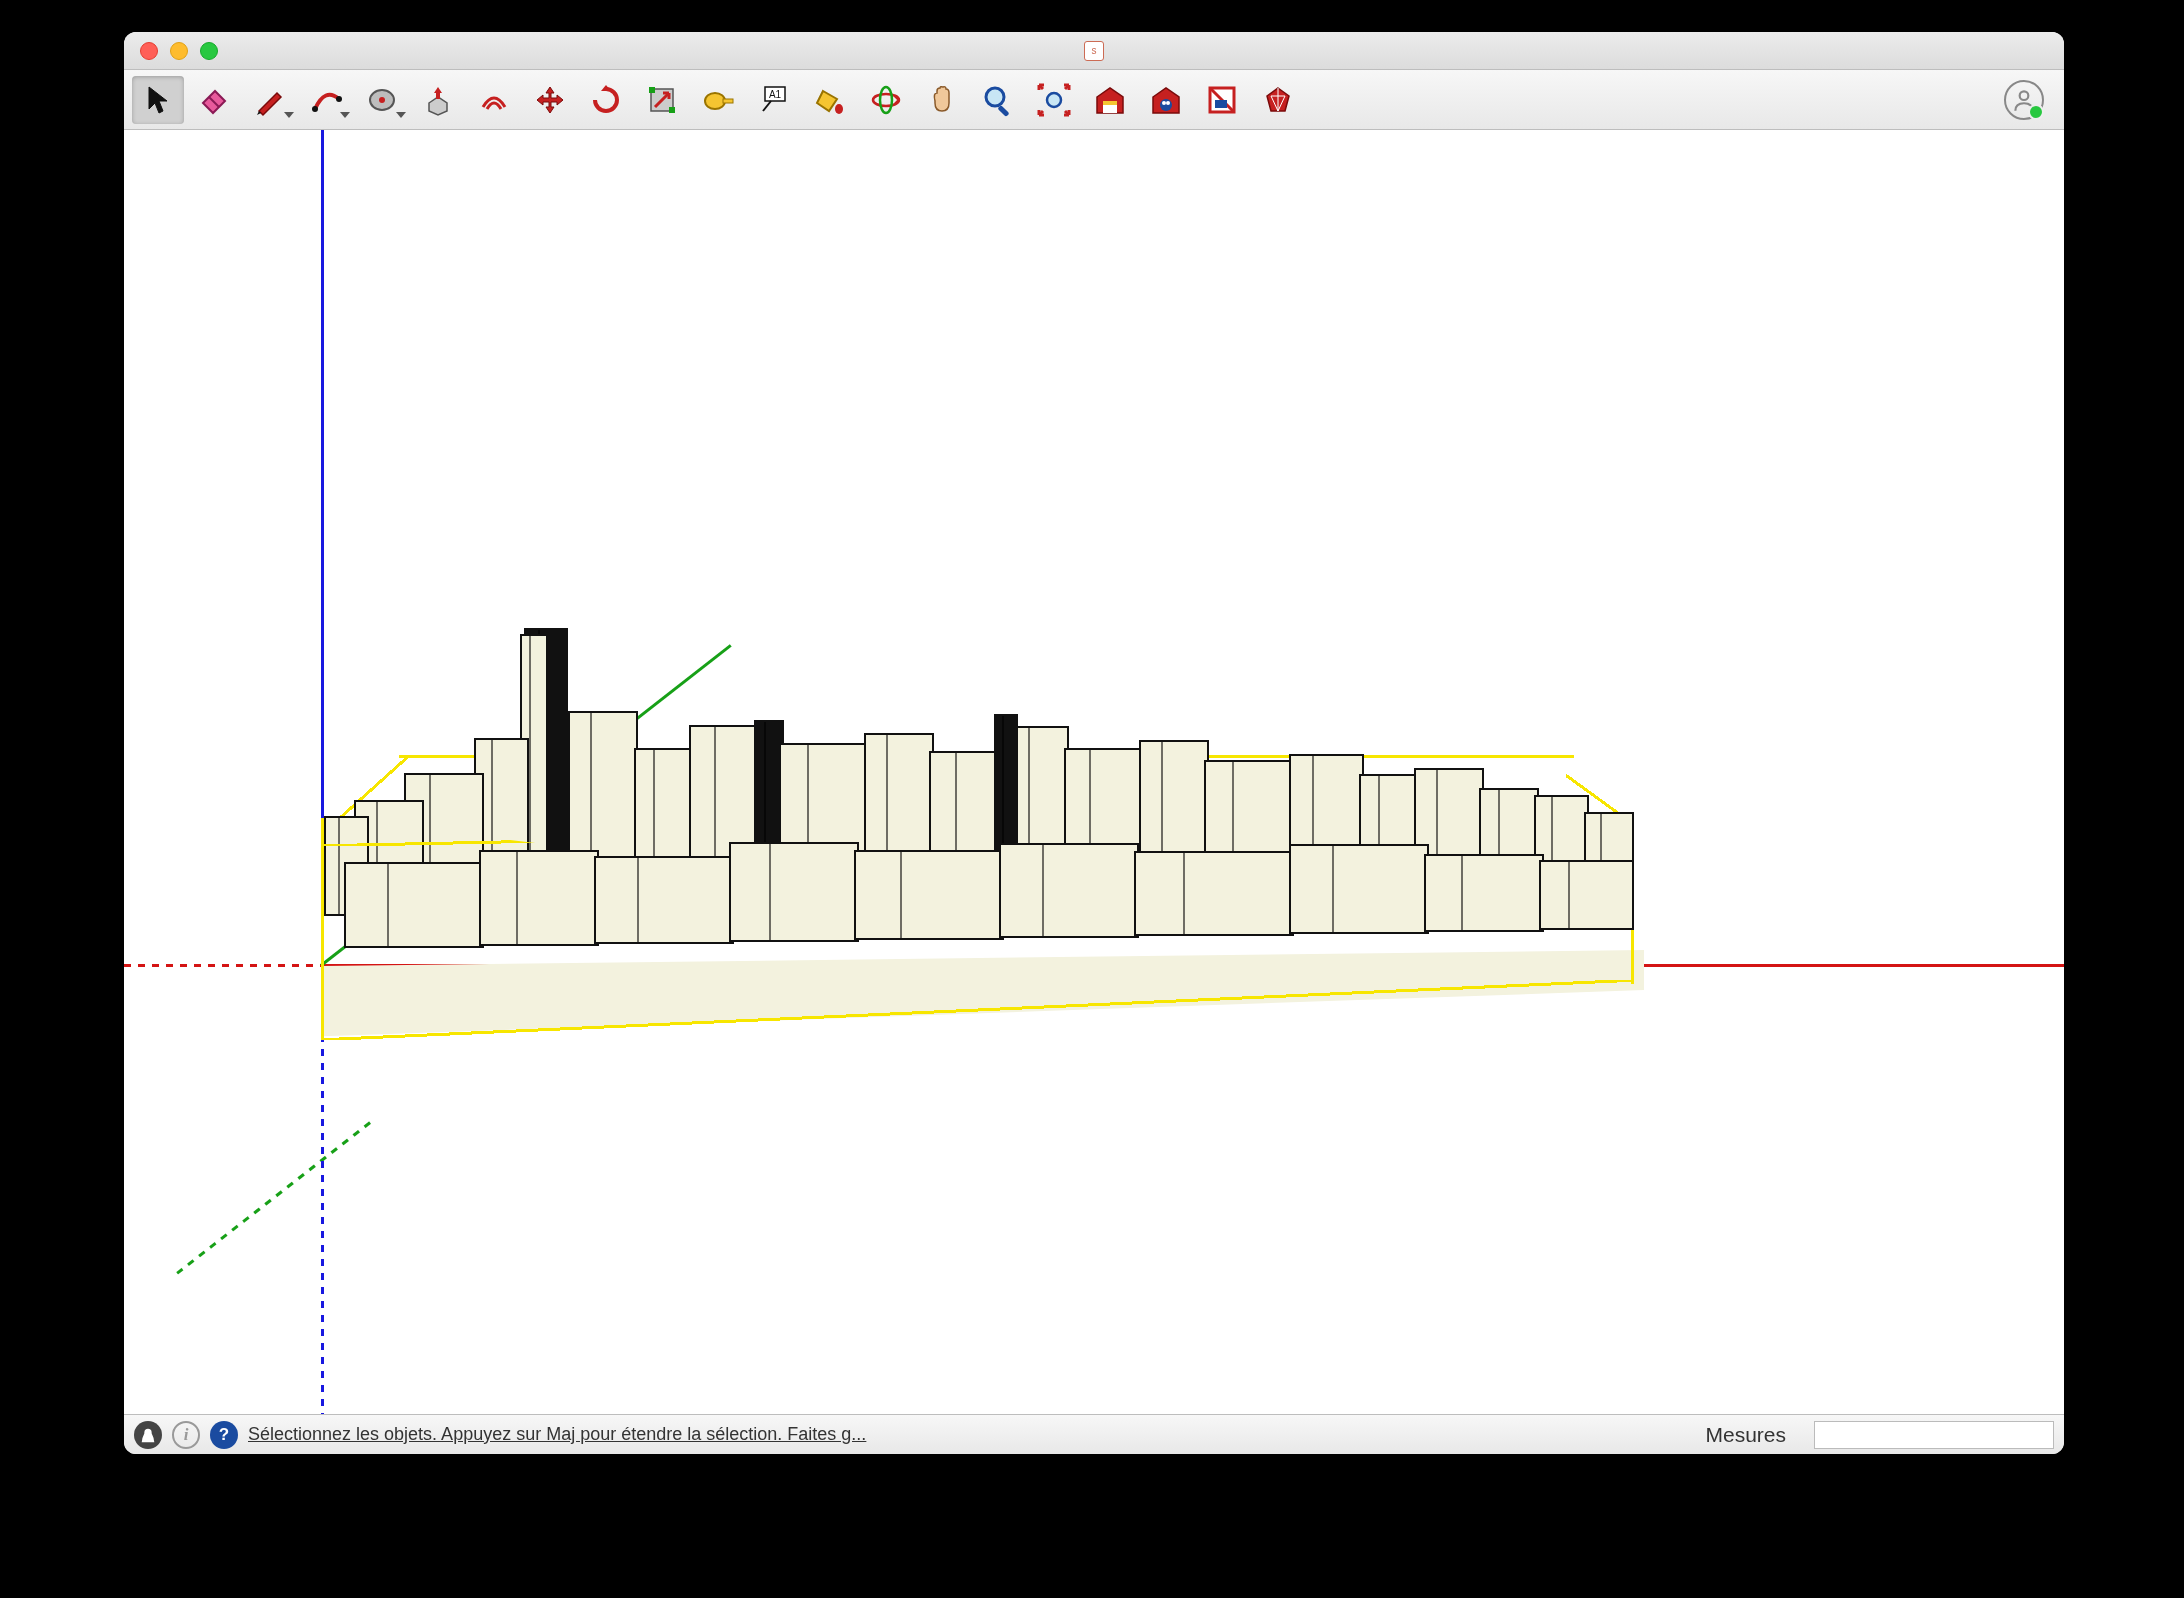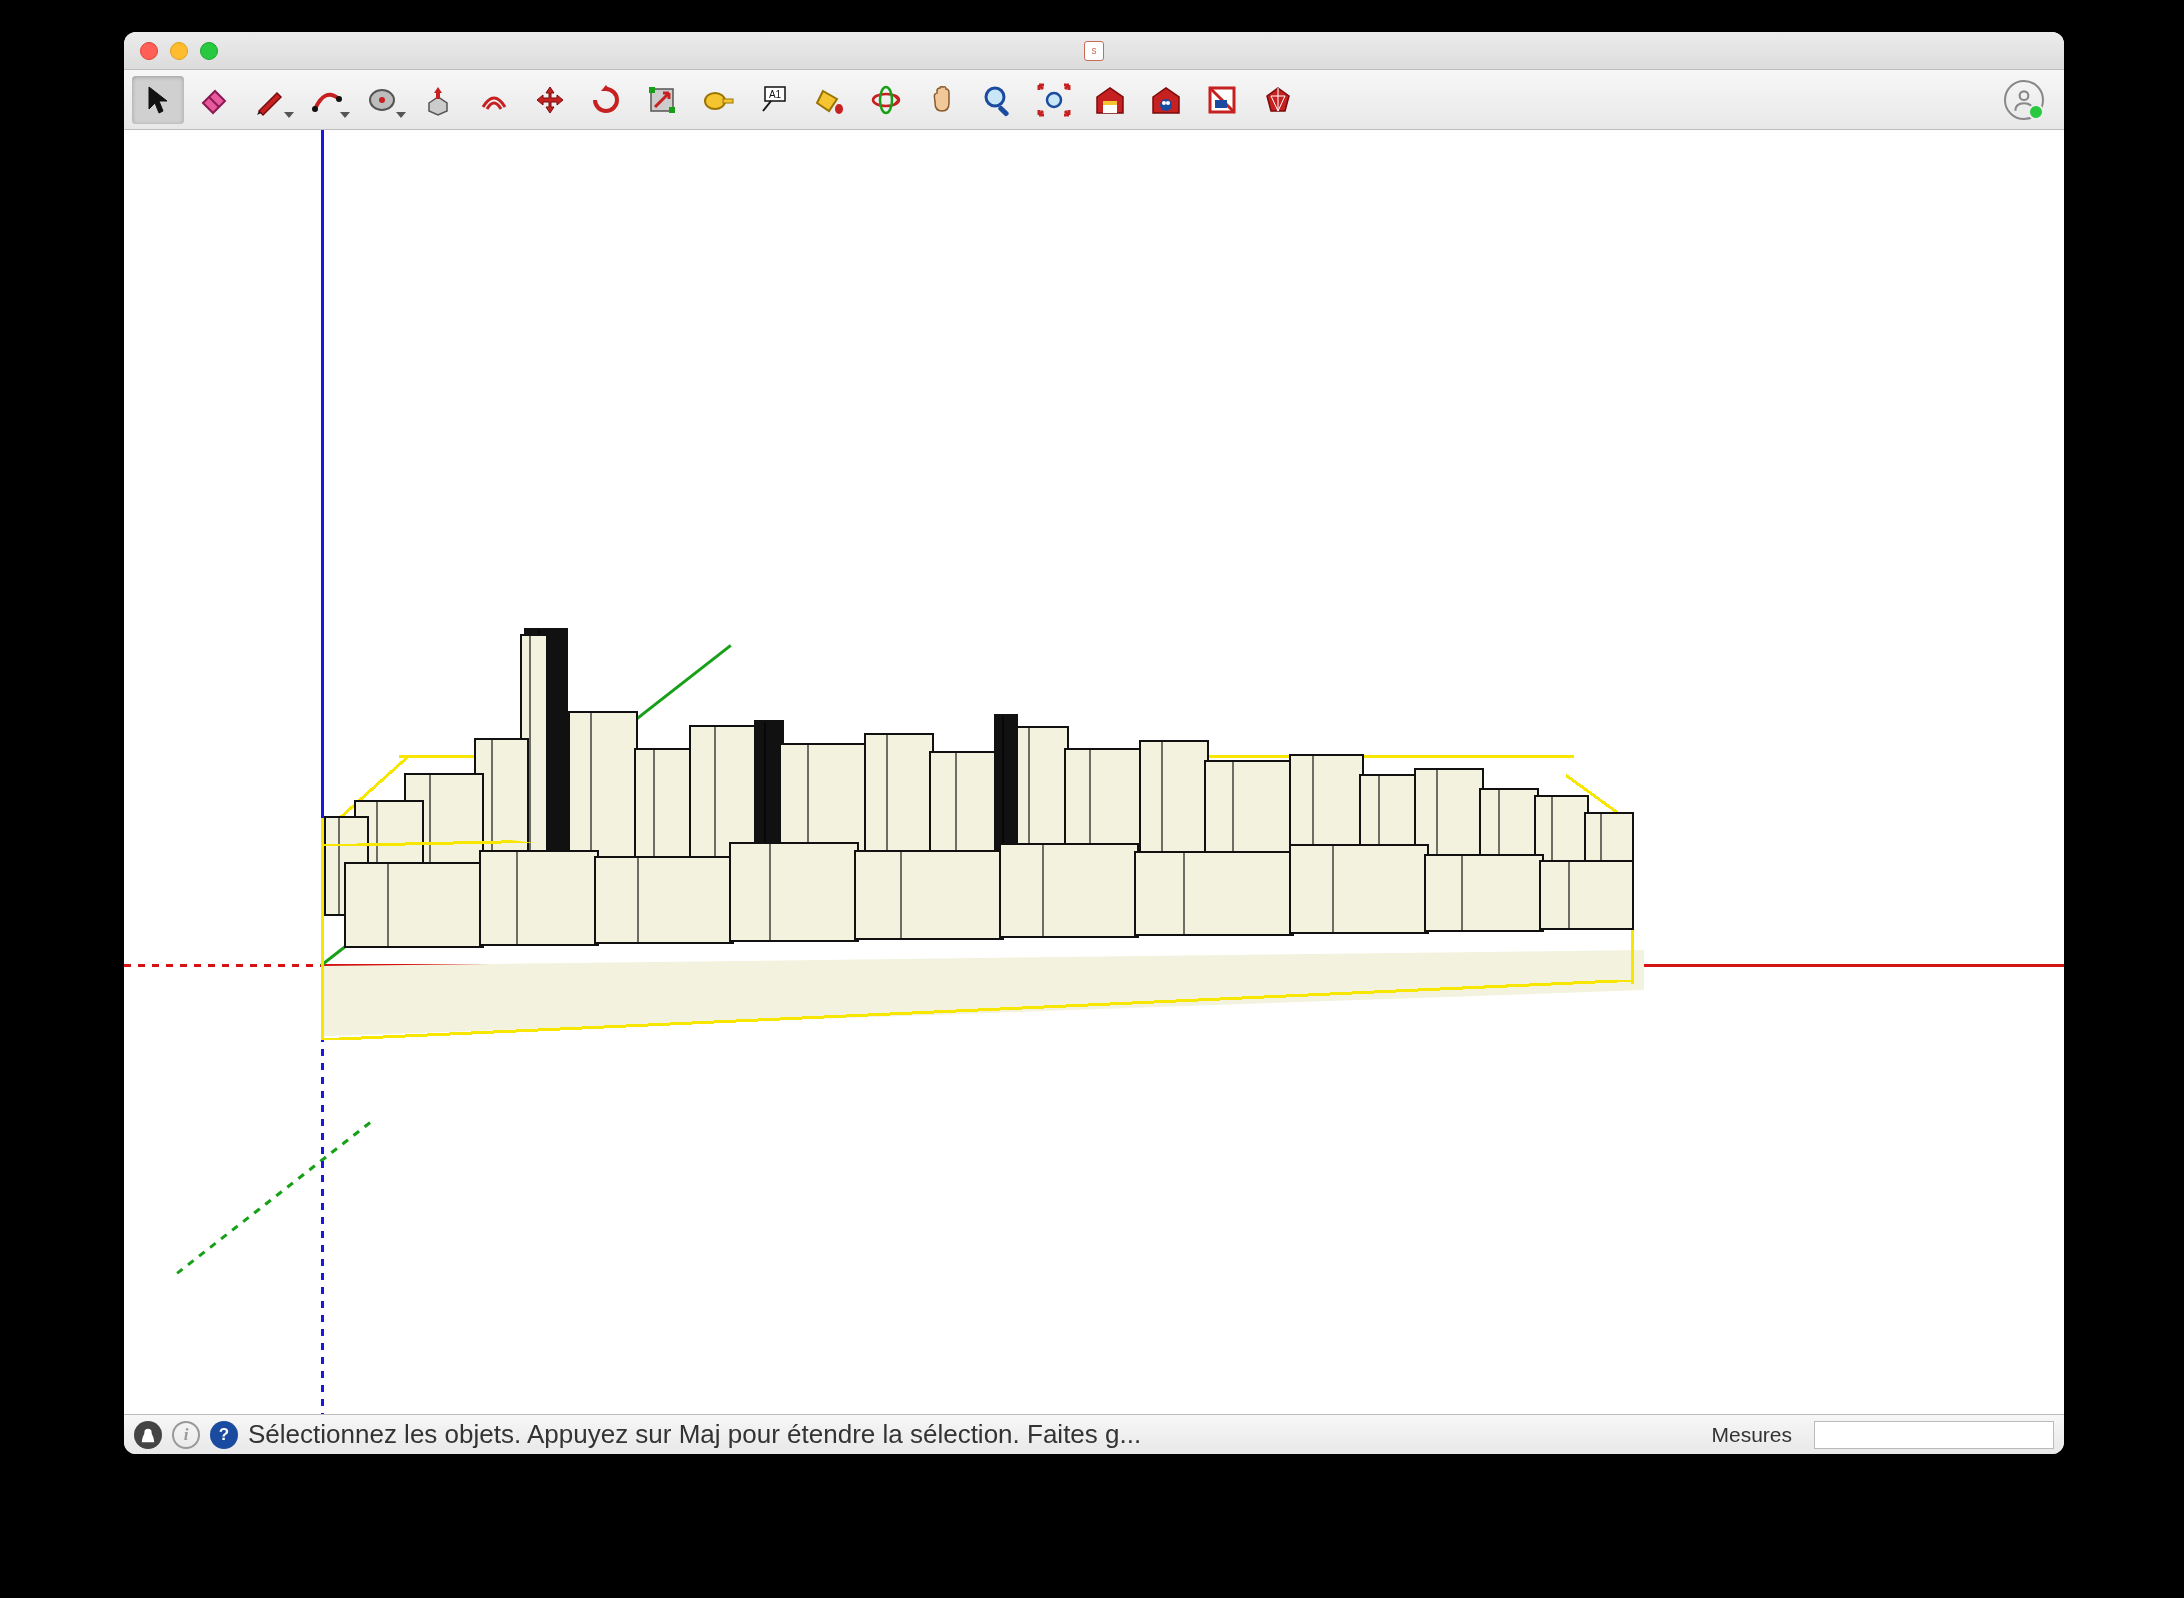--- a/index.html
+++ b/index.html
@@ -134,22 +134,22 @@
     width: 28px; height: 28px;
     border-radius: 50%;
     display: flex;
     align-items: center;
     justify-content: center;
     font-size: 17px;
   }
   .status-icon.geo { background: #444; color: #fff; font-weight: bold; }
   .status-icon.info { border: 2px solid #999; color: #999; font-style: italic; font-family: Georgia, serif; font-weight: bold; }
   .status-icon.help { background: #1a4ba0; color: #fff; font-weight: bold; }
-  .status-text { font-size: 26px; color: #333; flex: 1; white-space: nowrap; overflow: hidden; text-overflow: ellipsis; }
-  .measures-label { font-size: 21px; color: #333; margin-right: 12px; }
+  .status-text { font-size: 18px; color: #333; flex: 1; white-space: nowrap; overflow: hidden; text-overflow: ellipsis; text-decoration: underline; }
+  .measures-label { font-size: 21px; color: #333; margin-right: 18px; }
   .measures-input {
     width: 240px;
     height: 28px;
     border: 1px solid #bbb;
     background: #fff;
     font-size: 18px;
     padding: 0 6px;
   }
 
   

